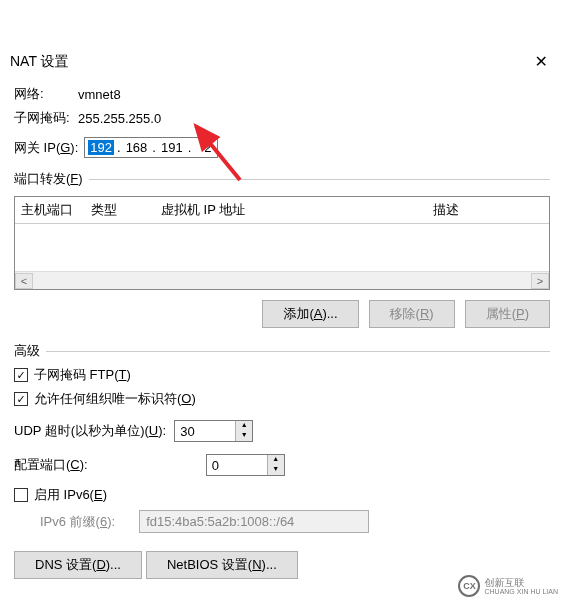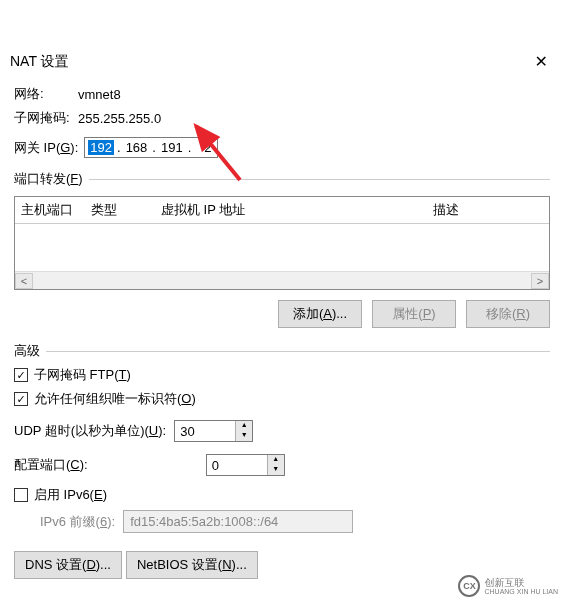--- a/index.html
+++ b/index.html
@@ -96,21 +96,21 @@
 .hscroll-track { flex: 1; background: #f0f0f0; height: 16px; }
 .btn-row {
   display: flex;
   justify-content: flex-end;
   gap: 10px;
   margin: 10px 14px 0 14px;
 }
 .btn {
   background: #e1e1e1;
   border: 1px solid #adadad;
-  padding: 4px 10px;
+  padding: 4px 20px;
   font-size: 13px;
   font-family: inherit;
   cursor: pointer;
   min-width: 84px;
   text-align: center;
 }
 .btn.disabled { color: #888; cursor: default; }
 .u { text-decoration: underline; }
 .adv-body { padding: 6px 14px 0 14px; }
 .check-row {
@@ -153,21 +153,21 @@
 }
 .spinner .spin-btn {
   width: 16px;
   height: 10px;
   background: #e8e8e8;
   font-size: 7px;
   line-height: 8px;
   text-align: center;
   cursor: pointer;
 }
-.indent { margin-left: 26px; }
+.indent { margin-left: 26px; gap: 16px; }
 .prefix-input {
   display: inline-block;
   border: 1px solid #adadad;
   background: #f0f0f0;
   color: #888;
   padding: 3px 6px;
   font-size: 13px;
   width: 230px;
   margin-left: 8px;
 }
@@ -255,24 +255,24 @@
     <span class="hscroll-btn">&lt;</span>
     <span class="hscroll-track"></span>
     <span class="hscroll-btn">&gt;</span>
   </div>
 </div>
 <div class="btn-row">
   <button class="btn">
     <span>添加(</span><span class="u">A</span><span>)...</span>
   </button>
   <button class="btn disabled">
+    <span>移除(</span><span class="u">R</span><span>)</span>
+  </button>
+  <button class="btn disabled">
     <span>属性(</span><span class="u">P</span><span>)</span>
-  </button>
-  <button class="btn disabled">
-    <span>移除(</span><span class="u">R</span><span>)</span>
   </button>
 </div>
 
 <div class="fieldset-mimic" style="margin-top:14px;">
   <div class="legend-line"></div>
   <span class="legend-text">高级</span>
 </div>
 <div class="adv-body">
   <div class="check-row">
     <span class="checkbox">✓</span>

